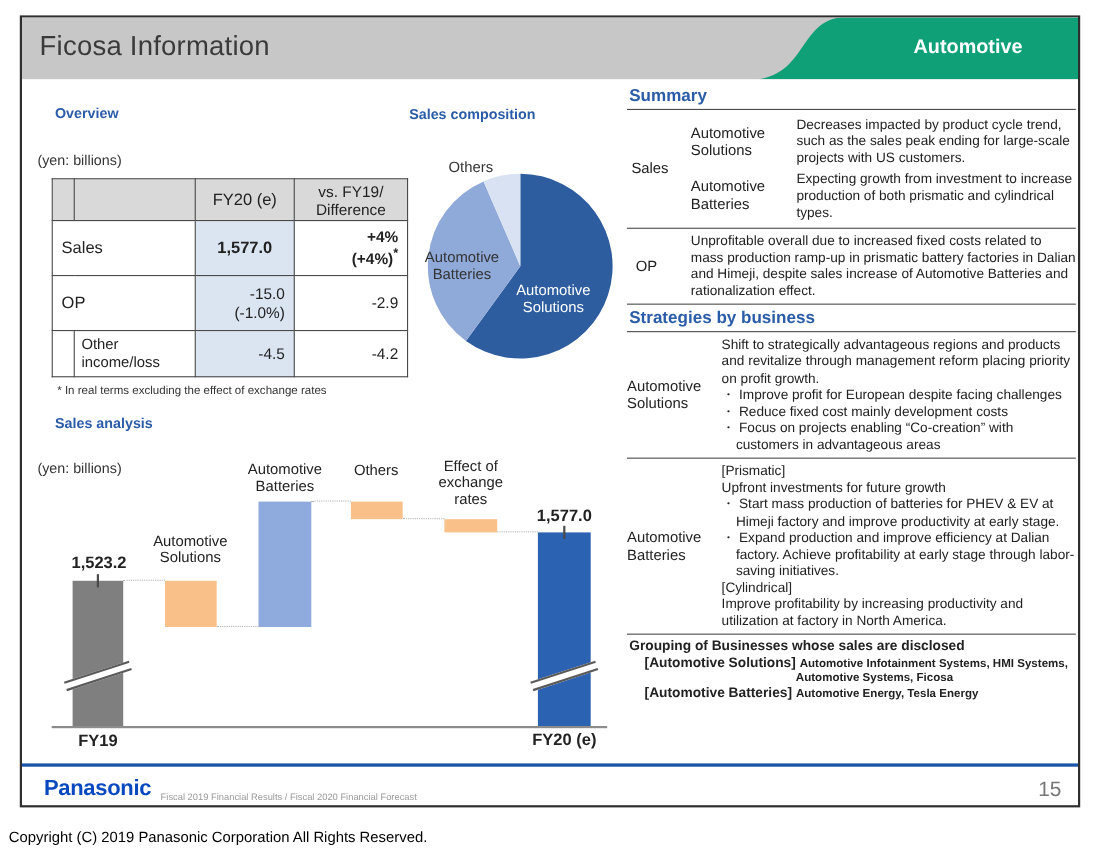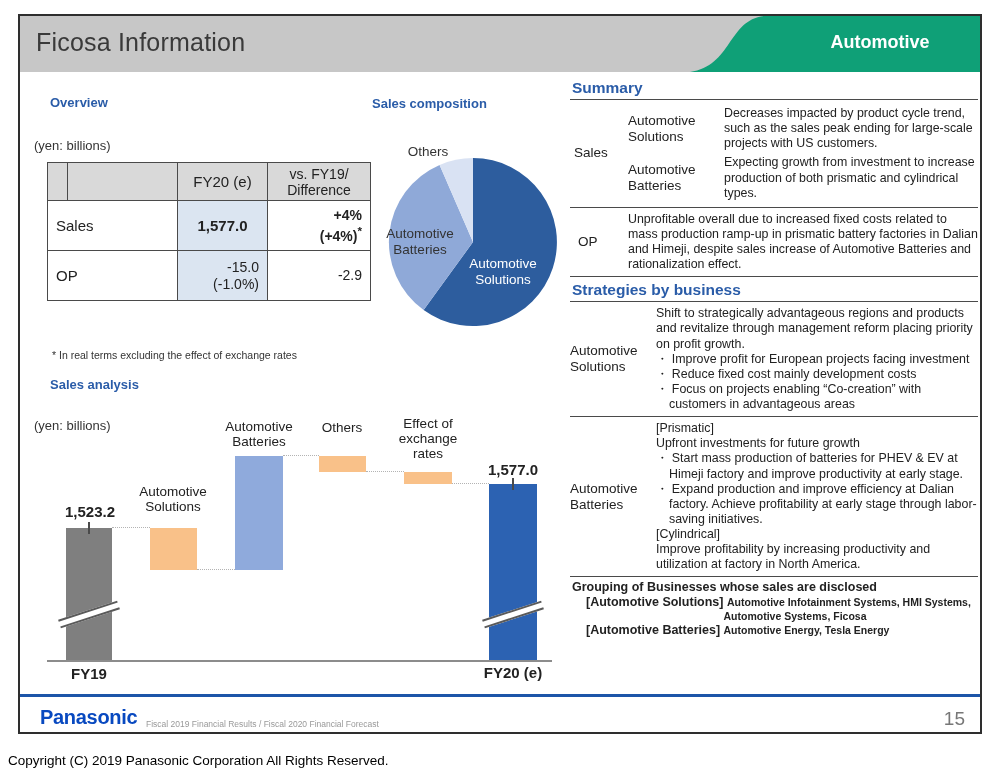--- a/index.html
+++ b/index.html
@@ -111,20 +111,26 @@
       </td>
     </tr>
     <tr class="row-op">
       <td class="lab-cell" colspan="2">OP</td>
       <td class="blue-cell val-right">
         <span>-15.0</span><br>
         <span>(-1.0%)</span>
       </td>
       <td class="val-right">-2.9</td>
     </tr>
+    <tr class="row-other">
+      <td></td>
+      <td class="lab-small">Other income/loss</td>
+      <td class="blue-cell val-right">-4.5</td>
+      <td class="val-right">-4.2</td>
+    </tr>
   </tbody>
     </table>
   <div class="footnote">* In real terms excluding the effect of exchange rates</div>
 
   <div class="blue-h" style="left:352px; top:81px; width:115px;">Sales composition</div>
   <svg id="pie-svg" style="position:absolute; left:365px; top:138px;" width="176" height="176" viewBox="0 0 176 176">
       <path d="M88,88 L88.0,4.0 A84,84 0 1 1 38.6,156.0 Z" fill="#2D5D9E"></path>
       <path d="M88,88 L38.6,156.0 A84,84 0 0 1 54.6,10.9 Z" fill="#8FA9D8"></path>
       <path d="M88,88 L54.6,10.9 A84,84 0 0 1 88.0,4.0 Z" fill="#D9E2F3"></path>
     </svg>
@@ -203,21 +209,21 @@
       <div class="rlab lab-op">OP</div>
       <div class="rtxt">Unprofitable overall due to increased fixed costs related to mass production ramp-up in prismatic battery factories in Dalian and Himeji, despite sales increase of Automotive Batteries and rationalization effect.</div>
     </div>
 
     <div class="sec-h mt">Strategies by business</div>
 
     <div class="blk">
       <div class="rlab strat-lab">Automotive Solutions</div>
       <div class="rtxt">
           <div class="txt-line">Shift to strategically advantageous regions and products and revitalize through management reform placing priority on profit growth.</div>
-          <div class="txt-line bullet">・ Improve profit for European projects facing investment</div>
+          <div class="txt-line bullet">・ Improve profit for European despite facing challenges</div>
           <div class="txt-line bullet">・ Reduce fixed cost mainly development costs</div>
           <div class="txt-line bullet">・ Focus on projects enabling “Co-creation” with customers in advantageous areas</div>
         </div>
     </div>
 
     <div class="blk">
       <div class="rlab strat-lab">Automotive Batteries</div>
       <div class="rtxt">
           <div class="txt-line">[Prismatic]</div>
           <div class="txt-line">Upfront investments for future growth</div>

